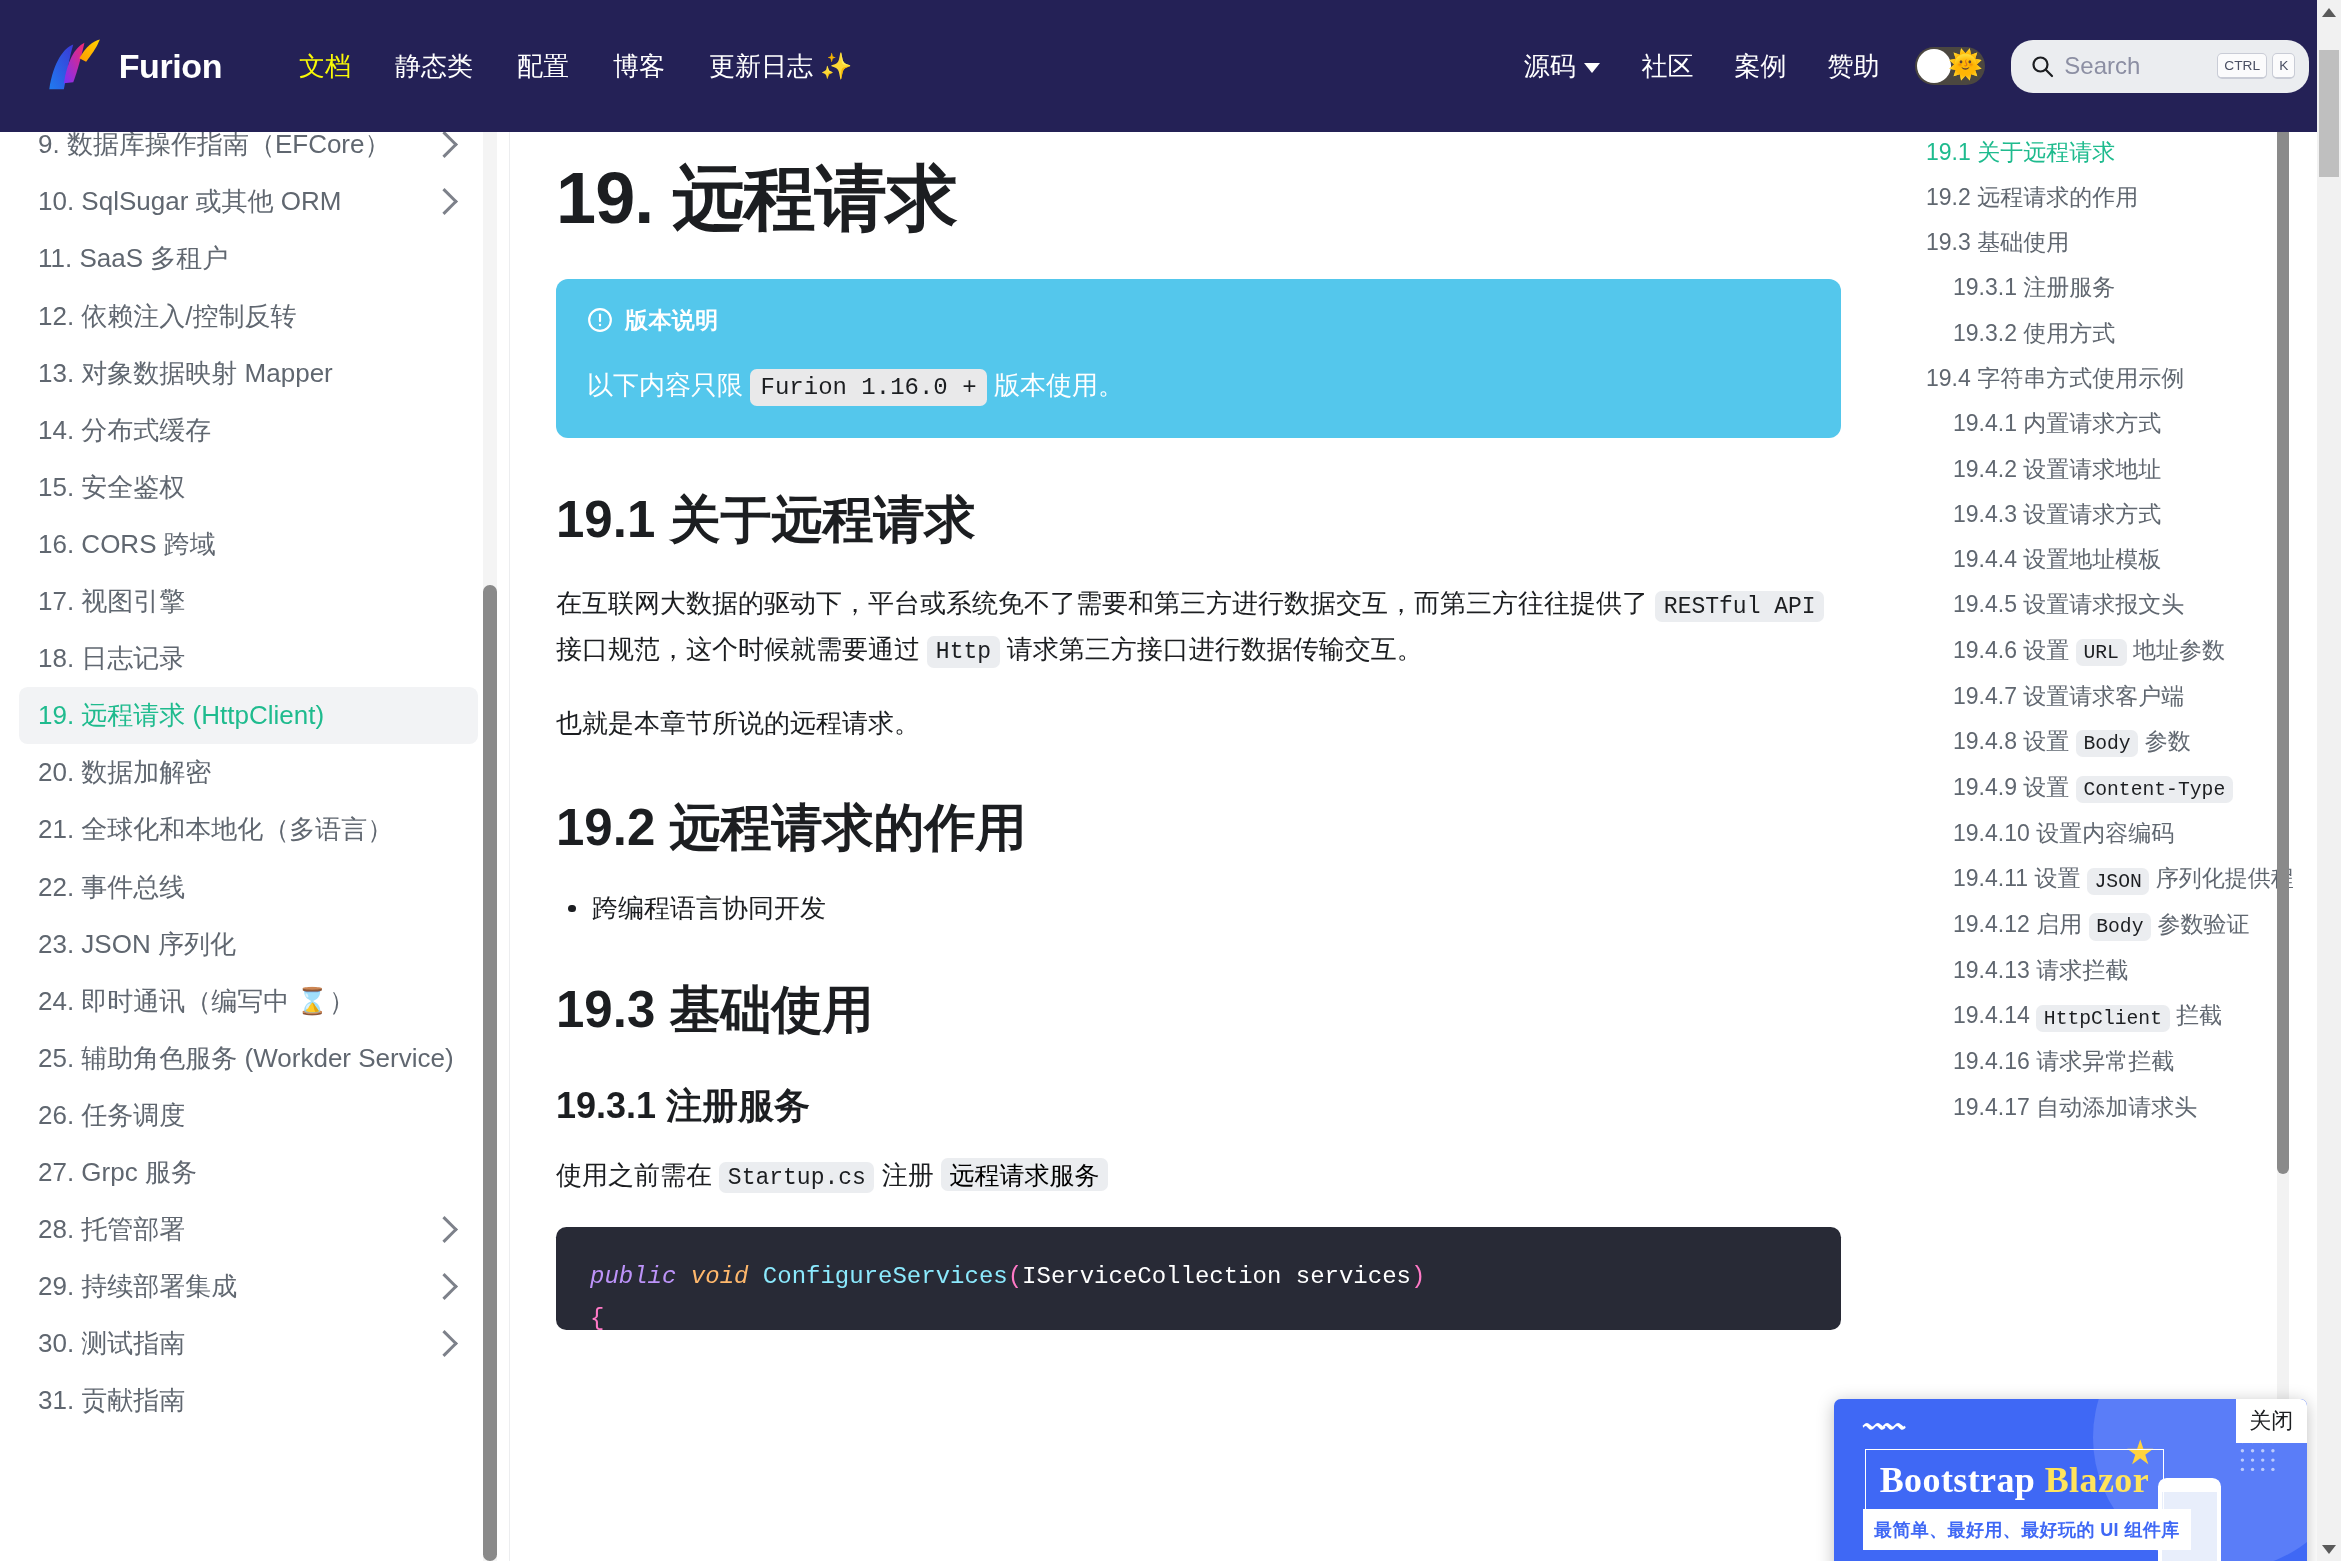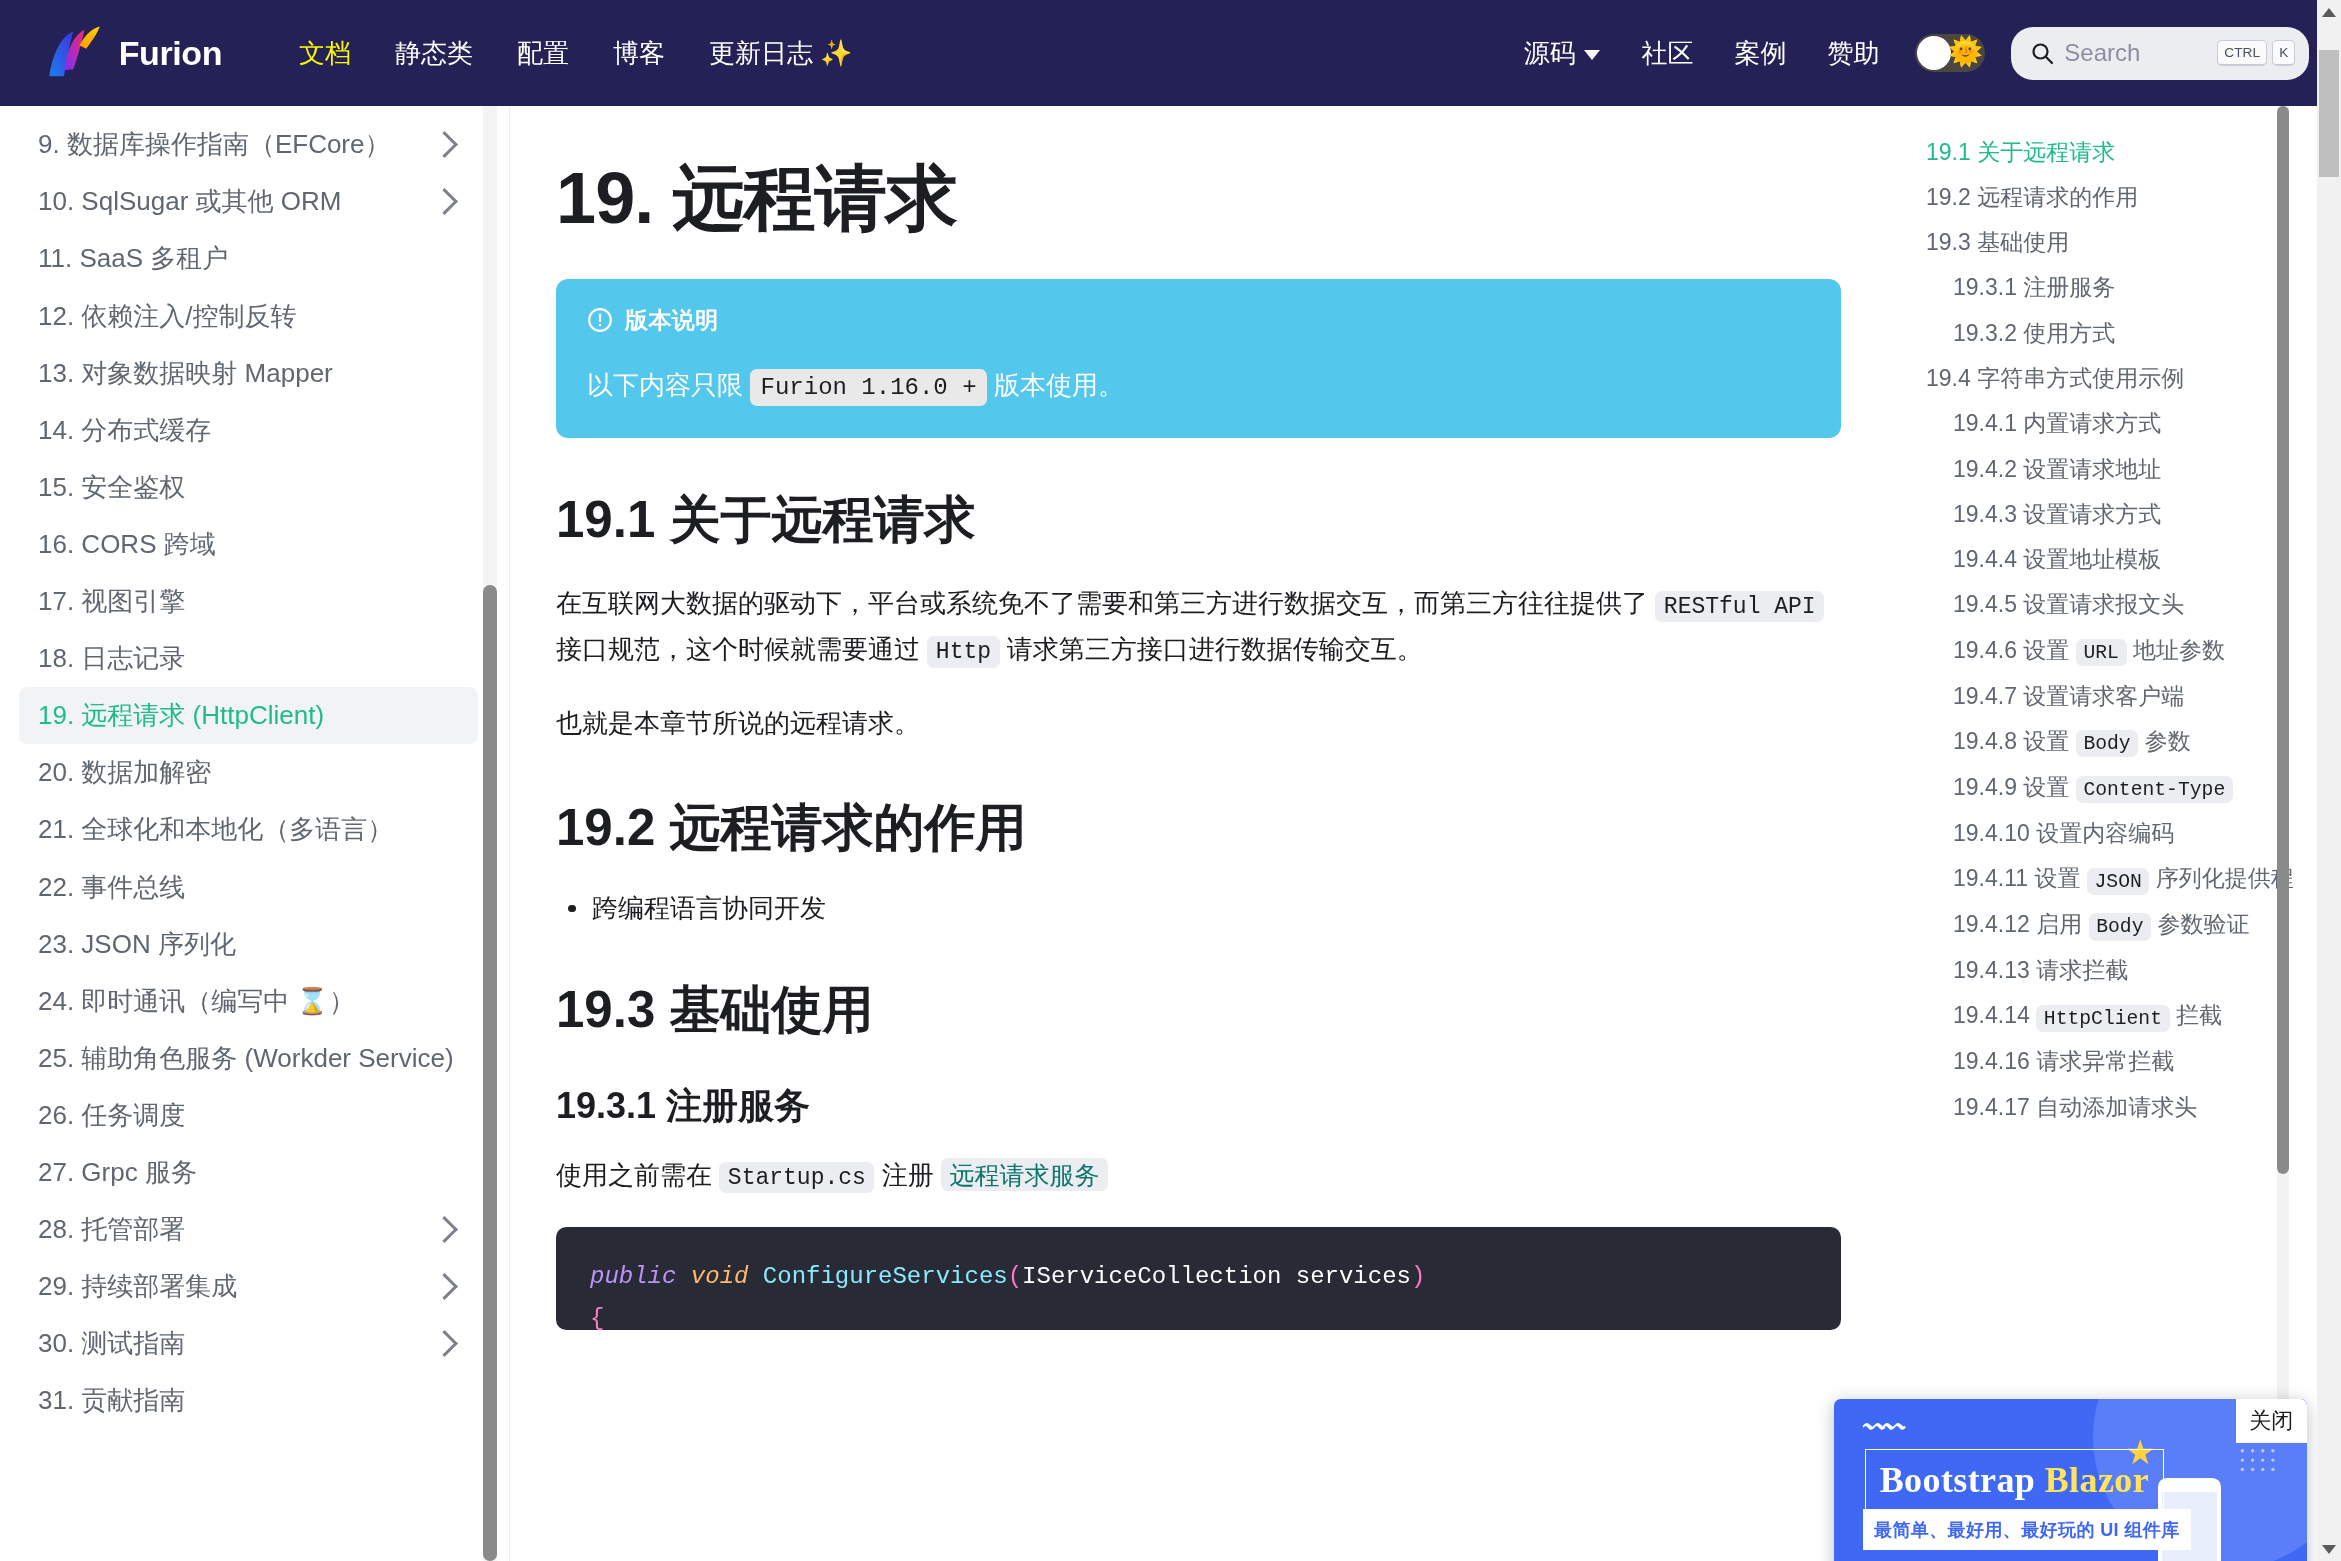--- a/index.html
+++ b/index.html
@@ -6,21 +6,21 @@
   html, body {
     width: 2342px; height: 1561px;
     overflow: hidden;
     background: #ffffff;
     font-family: "Liberation Sans", "DejaVu Sans", sans-serif;
   }
 
   
   .navbar {
     position: absolute; top: 0; left: 0;
-    width: 2342px; height: 106px;
+    width: 2342px; height: 132px;
     background: #242156;
     display: flex; align-items: center;
     padding: 0 33px 0 45px;
     z-index: 40;
   }
   .brand { display: flex; align-items: center; gap: 13.7px; margin-right: 55px; }
   .brand-logo { width: 60px; height: 60px; position: relative; flex: none; }
   .brand-name {
     color: #ffffff; font-size: 34px; font-weight: bold; letter-spacing: -0.4px;
   }
@@ -111,21 +111,21 @@
     margin: 43px 0 26px; line-height: 1.2;
   }
   p.doc-p {
     font-size: 26px; color: #1c1e21; line-height: 1.72; margin: 0 0 29px;
   }
   .code-inline {
     background: #ebedf0; border-radius: 6.8px; padding: 2.6px 8.6px;
     font-family: "Liberation Mono", "DejaVu Sans Mono", monospace;
     font-size: 23px; color: #1c1e21;
   }
-  .code-inline.zh { font-family: "Liberation Sans", sans-serif; font-size: 25px; color: #0f766e; }
+  .code-inline.zh { font-family: "Liberation Sans", sans-serif; font-size: 25px; color: #000000; }
   .admon {
     background: #54c7ec; border-radius: 12px;
     padding: 26px 31px 31px; margin: 0 0 43px;
     color: #ffffff;
   }
   .admon-head {
     display: flex; align-items: center; gap: 12px;
     font-size: 23px; font-weight: bold; margin-bottom: 29px; letter-spacing: 0.4px;
   }
   .admon-icon { width: 26px; height: 26px; flex: none; }

